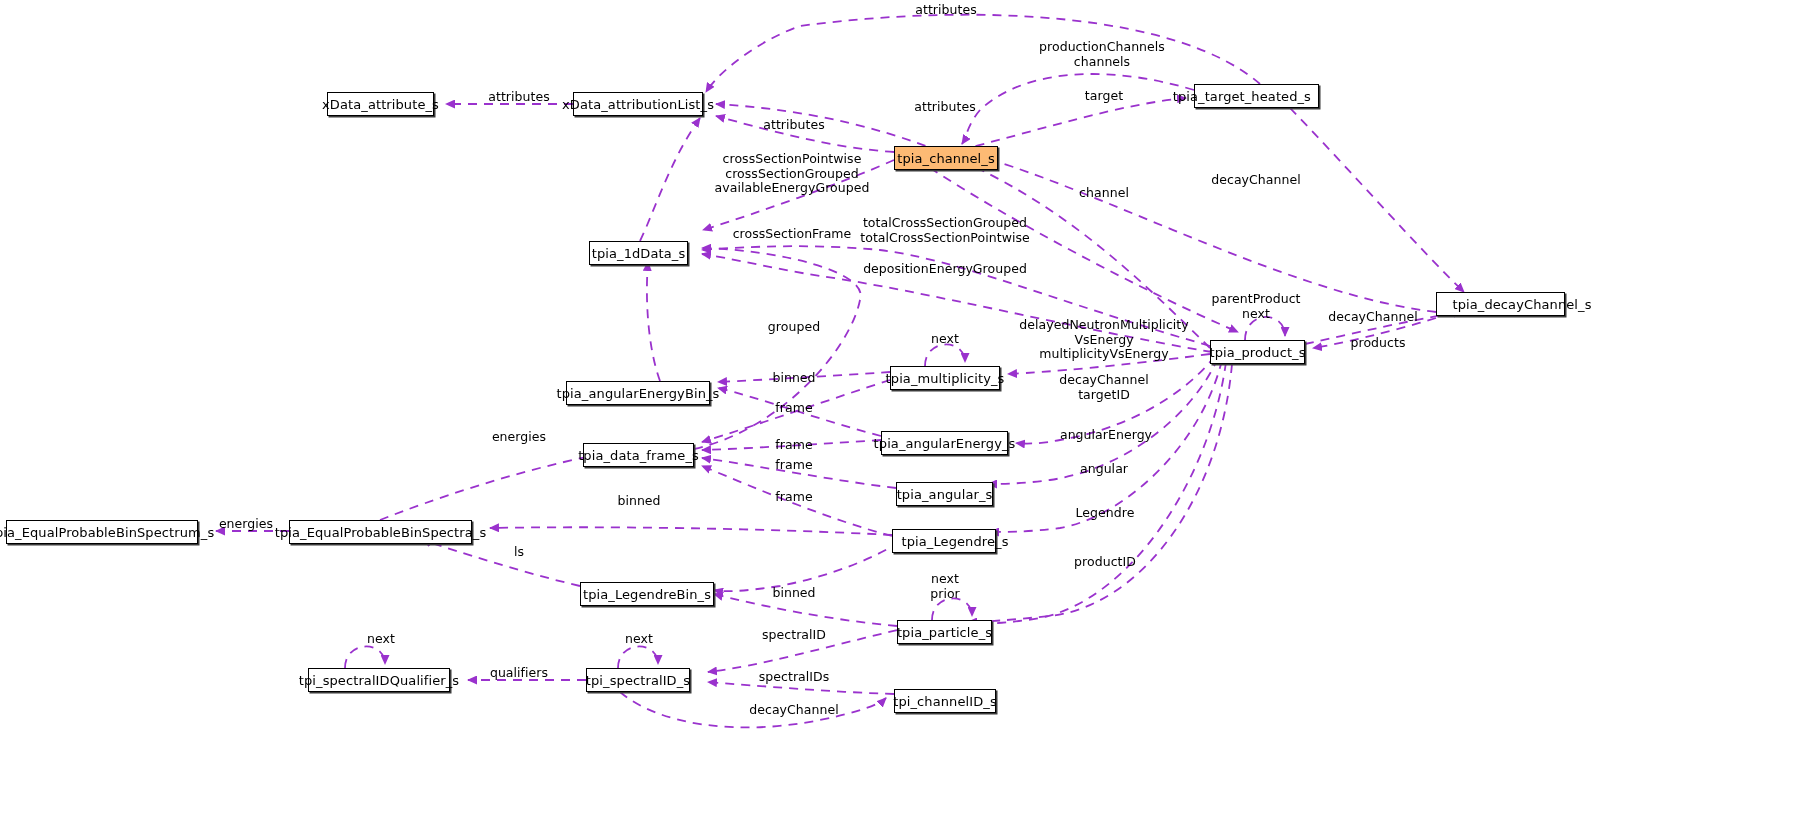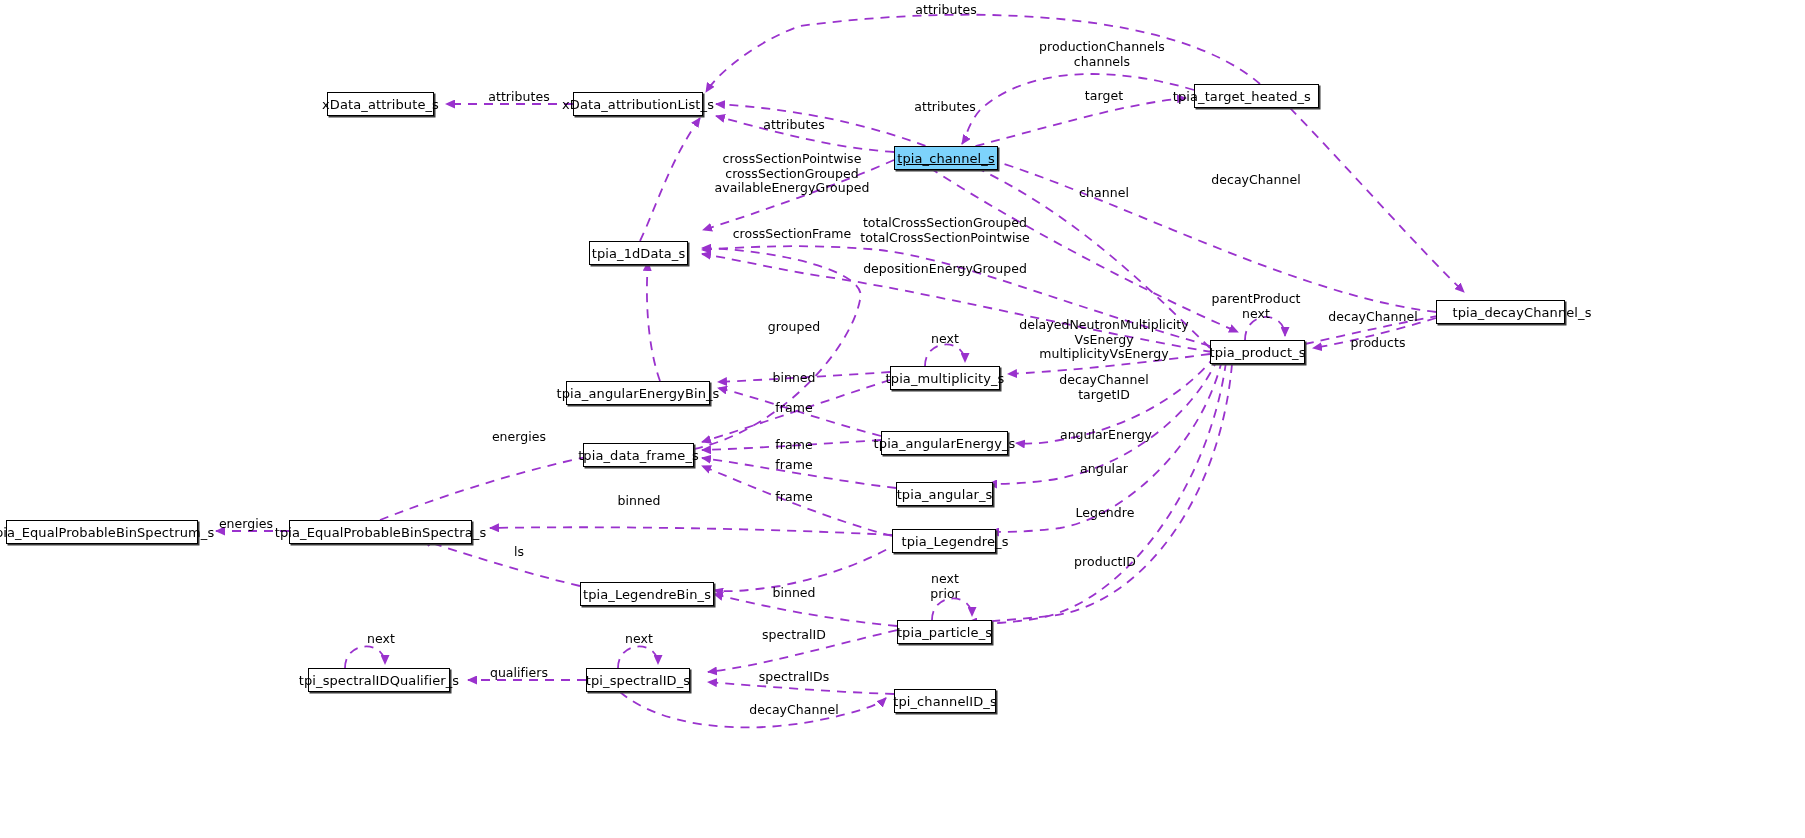--- a/index.html
+++ b/index.html
@@ -36,22 +36,21 @@
     justify-content: center;
     white-space: nowrap;
     font-size: 13px;
     color: #000000;
     letter-spacing: 0.1px;
     line-height: 1;
     height: 24px;
     cursor: pointer;
   }
   .node.highlight {
-    background: #7dd3fc;
-    text-decoration: underline;
+    background: #fdba74;
   }
   .node-label {
     display: block;
     padding: 0 7px;
   }
   .edge-label {
     position: absolute;
     font-size: 12.5px;
     color: #000000;
     white-space: pre;
@@ -173,21 +172,21 @@
     </div>
   <div class="node" style="left:573px; top:92px; width:130px;">
       <span class="node-label">xData_attributionList_s</span>
     </div>
   <div class="node" style="left:1194px; top:84px; width:125px;justify-content:flex-end;">
       <span class="node-label">tpia_target_heated_s</span>
     </div>
   <div class="node" style="left:589px; top:241px; width:99px;">
       <span class="node-label">tpia_1dData_s</span>
     </div>
-  <div class="node" style="left:1436px; top:300px; width:129px;padding-left:43px;">
+  <div class="node" style="left:1436px; top:292px; width:129px;padding-left:43px;">
       <span class="node-label">tpia_decayChannel_s</span>
     </div>
   <div class="node" style="left:1210px; top:340px; width:95px;">
       <span class="node-label">tpia_product_s</span>
     </div>
   <div class="node" style="left:890px; top:366px; width:110px;">
       <span class="node-label">tpia_multiplicity_s</span>
     </div>
   <div class="node" style="left:566px; top:381px; width:144px;">
       <span class="node-label">tpia_angularEnergyBin_s</span>

